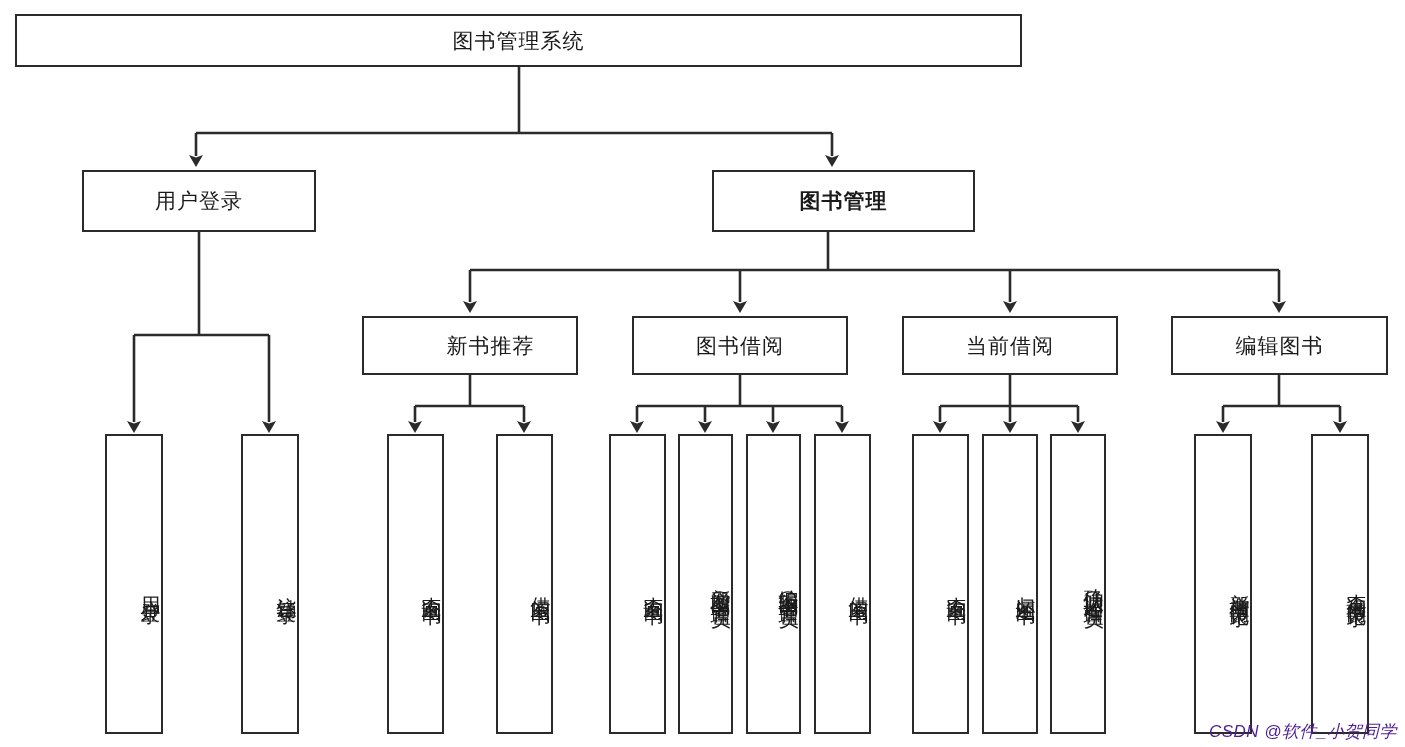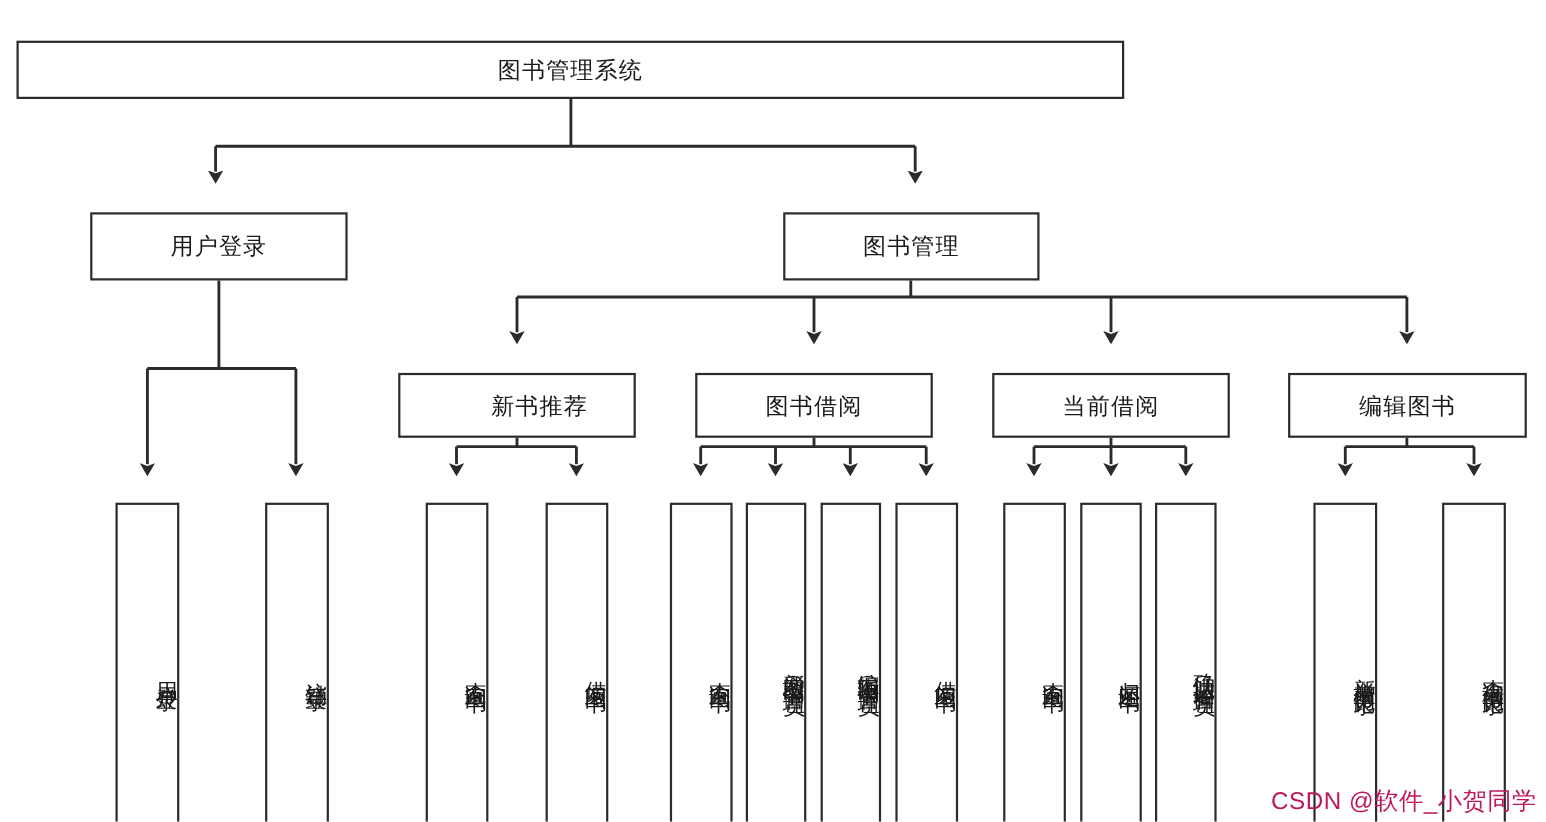--- a/index.html
+++ b/index.html
@@ -20,21 +20,20 @@
   .node {
     position: absolute;
     box-sizing: border-box;
     border: 2px solid #2b2b2b;
     background: #ffffff;
     display: flex;
     align-items: center;
     justify-content: center;
     color: #1a1a1a;
     text-align: center;
-    margin-top: 23px;
   }
   .node.h {
     font-size: 21px;
     letter-spacing: 1px;
   }
   .node.v {
     font-size: 20px;
     writing-mode: vertical-rl;
     text-orientation: upright;
     letter-spacing: 3px;
@@ -63,24 +62,25 @@
     stroke-width: 2.6;
     fill: none;
   }
   .arrowhead {
     fill: #2b2b2b;
   }
   .watermark {
     position: absolute;
     right: 8px;
     bottom: 4px;
-    font-size: 22px;
-    color: #be185d;
+    font-size: 17px;
+    color: #4c1d95;
     letter-spacing: 0.5px;
     white-space: nowrap;
+    font-style: italic;
   }
 </style>
 </head>
 <body>
 
 <div id="canvas">
 
   <svg class="wires" viewBox="0 0 1405 747">
     <defs>
       <marker id="ah" markerWidth="12" markerHeight="14" refX="1" refY="7" orient="auto" markerUnits="userSpaceOnUse">
@@ -129,21 +129,21 @@
     <path class="wire" d="M1340,406 L1340,422" marker-end="url(#ah)"></path>
   </svg>
 
   <div class="node h" style="left:15px; top:14px; width:1007px; height:53px;">
     <span class="node-label">图书管理系统</span>
   </div>
 
   <div class="node h" style="left:82px; top:170px; width:234px; height:62px;">
     <span class="node-label">用户登录</span>
   </div>
-  <div class="node h" style="left:712px; top:170px; width:233px; height:62px;">
+  <div class="node h" style="left:712px; top:170px; width:263px; height:62px;font-weight:bold;">
     <span class="node-label">图书管理</span>
   </div>
 
   <div class="node h" style="left:362px; top:316px; width:216px; height:59px;padding-left:41px;">
     <span class="node-label">新书推荐</span>
   </div>
   <div class="node h" style="left:902px; top:316px; width:216px; height:59px;">
     <span class="node-label">当前借阅</span>
   </div>
   <div class="node h" style="left:632px; top:316px; width:216px; height:59px;">

